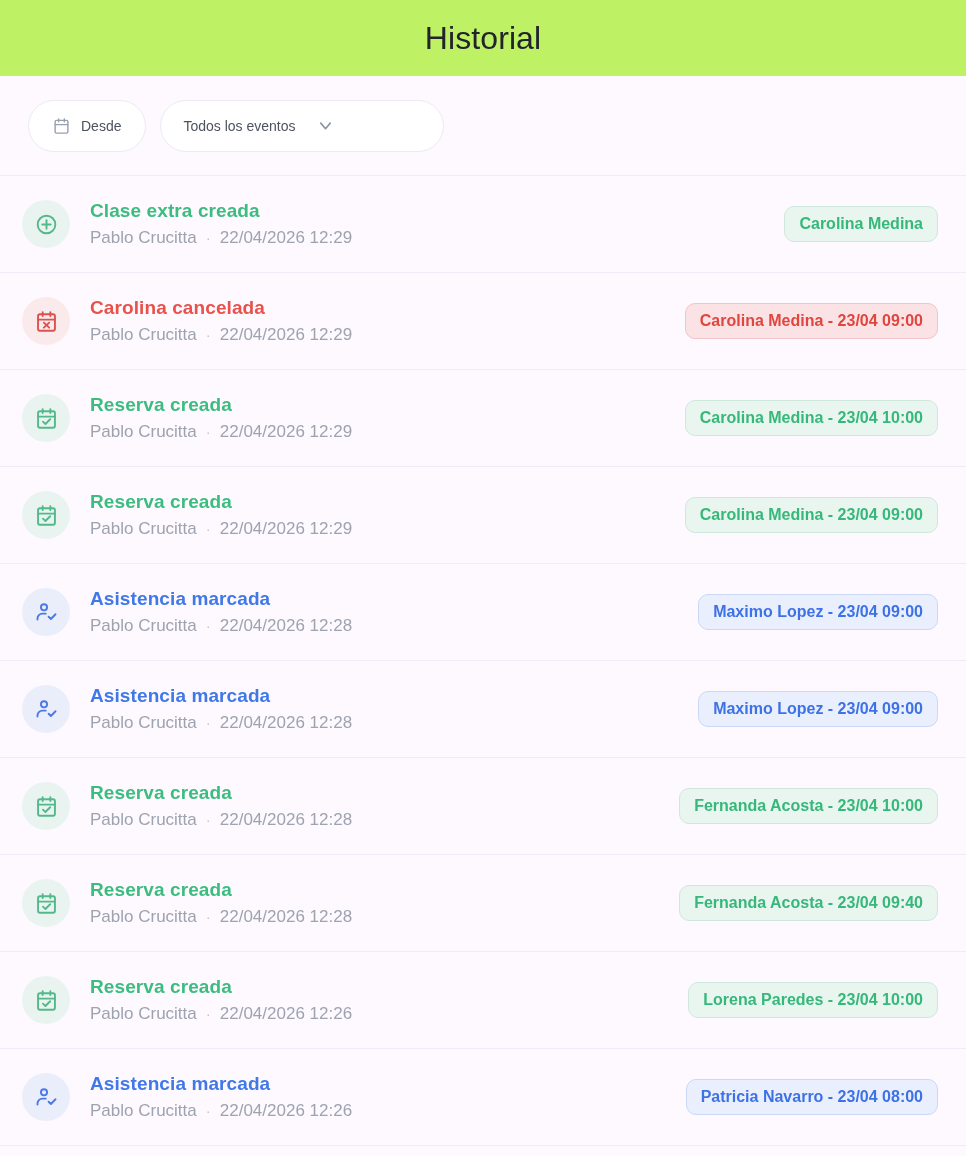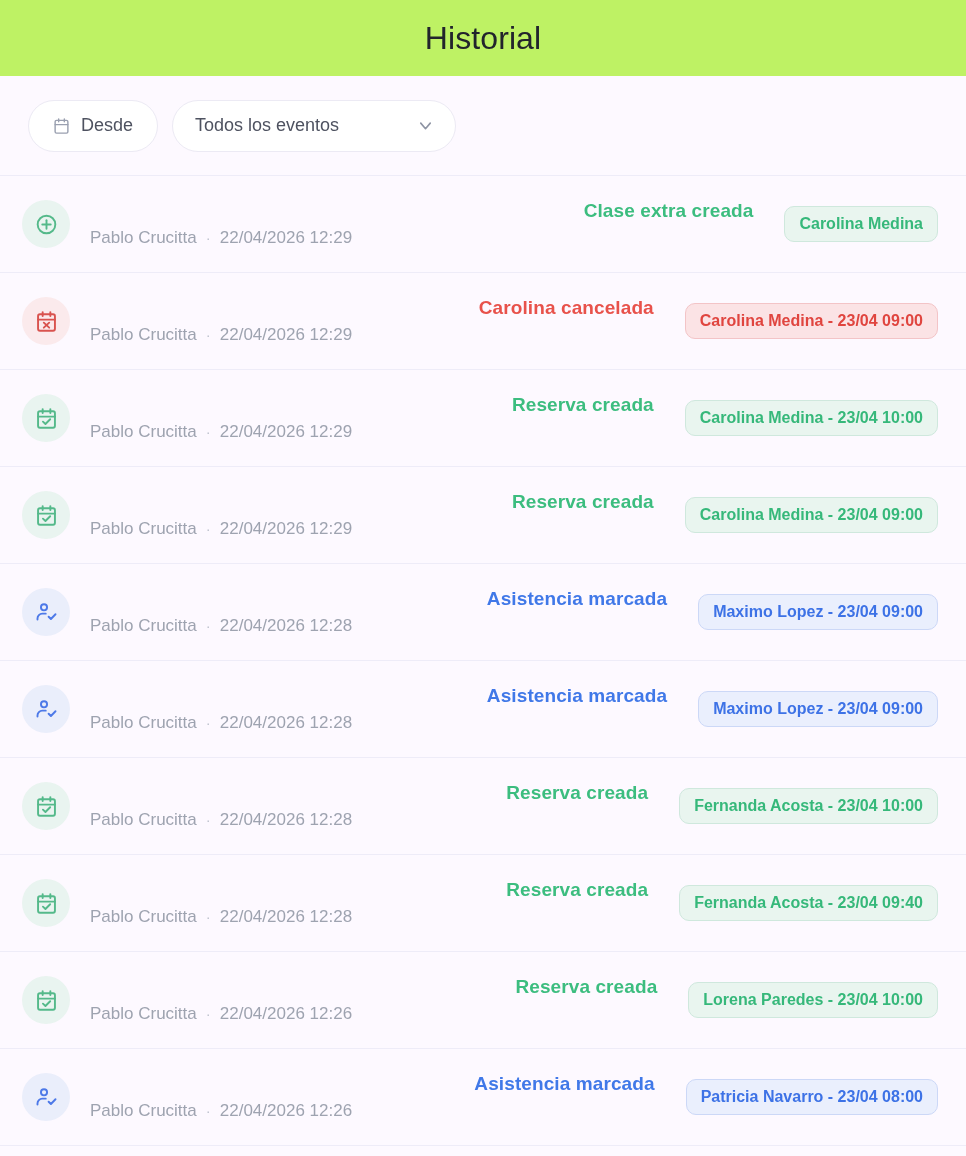--- a/index.html
+++ b/index.html
@@ -50,27 +50,27 @@
     display: flex;
     align-items: center;
     gap: 11px;
     padding: 0 24px;
     font-size: 18px;
     color: #4e5260;
     cursor: pointer;
     white-space: nowrap;
   }
 
-  .pill .label { font-size: 18px; color: #4e5260; }
+  .pill .label { font-size: 14px; color: #4e5260; }
 
   .pill-select {
     padding: 0 20px 0 22px;
     gap: 0;
     min-width: 284px;
-    justify-content: space-between;
+    justify-content: flex-start;
   }
 
   .cal-icon { width: 17px; height: 18px; flex: none; display:block; }
   .chev-icon { width: 19px; height: 19px; flex: none; display:block; margin-left: 20px; }
 
   
   .event-list {
     background: #fdf9ff;
   }
 
@@ -98,21 +98,20 @@
   }
   .event-icon-wrap svg { width: 23px; height: 23px; display: block; }
 
   .event-body {
     flex: 1 1 auto;
     min-width: 0;
     display: flex;
     flex-direction: column;
     justify-content: center;
     gap: 5px;
-    text-align: right;
   }
 
   .event-title {
     font-size: 19px;
     font-weight: 700;
     line-height: 1.18;
     letter-spacing: 0.1px;
   }
 
   .event-meta {

